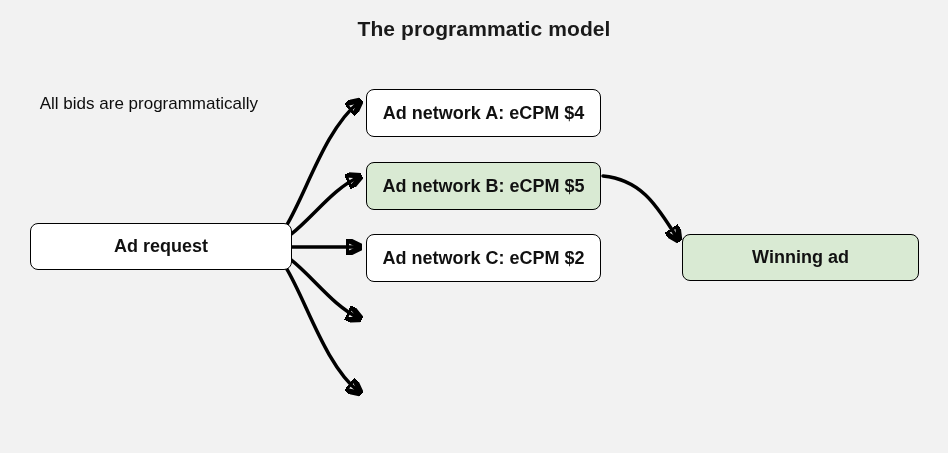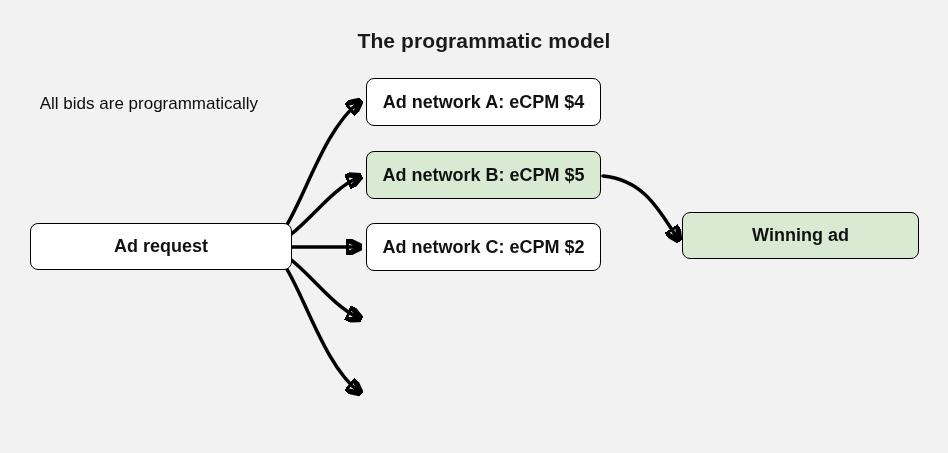--- a/index.html
+++ b/index.html
@@ -10,21 +10,21 @@
     background: #f2f2f2;
     font-family: "Liberation Sans", "DejaVu Sans", sans-serif;
     color: #111;
     overflow: hidden;
   }
   .title {
     position: absolute;
     top: 17px;
     left: 20px;
     right: 0;
-    margin: 12px;
+    margin: 0;
     text-align: center;
     font-size: 21px;
     font-weight: 700;
     color: #1a1a1a;
     letter-spacing: 0.1px;
   }
   .caption {
     position: absolute;
     top: 92px;
     left: 8px;
@@ -42,27 +42,27 @@
     box-sizing: border-box;
     background: #ffffff;
     border: 1.5px solid #000000;
     border-radius: 8px;
     font-size: 18px;
     font-weight: 700;
     white-space: nowrap;
   }
   .box.highlight { background: #d9ead3; }
   .source-box { left: 30px;  top: 223px; width: 262px; height: 47px; }
-  .net        { left: 366px; width: 235px; height: 48px; }
+  .net        { left: 366px; width: 235px; height: 48px; margin-top: 11px; }
   .net-0 { top: 78px; }
   .net-1 { top: 151px; }
   .net-2 { top: 223px; }
   .net-3 { top: 297px; }
   .net-4 { top: 370px; }
-  .winner-box { left: 682px; top: 212px; width: 237px; height: 47px; }
+  .winner-box { left: 682px; top: 234px; width: 237px; height: 47px; }
   .arrows {
     position: absolute;
     top: 0; left: 0;
     width: 948px; height: 453px;
     pointer-events: none;
   }
   .arrows path { fill: none; stroke: #000000; stroke-width: 3.5; stroke-linecap: round; }
 </style>
 </head>
 <body>

